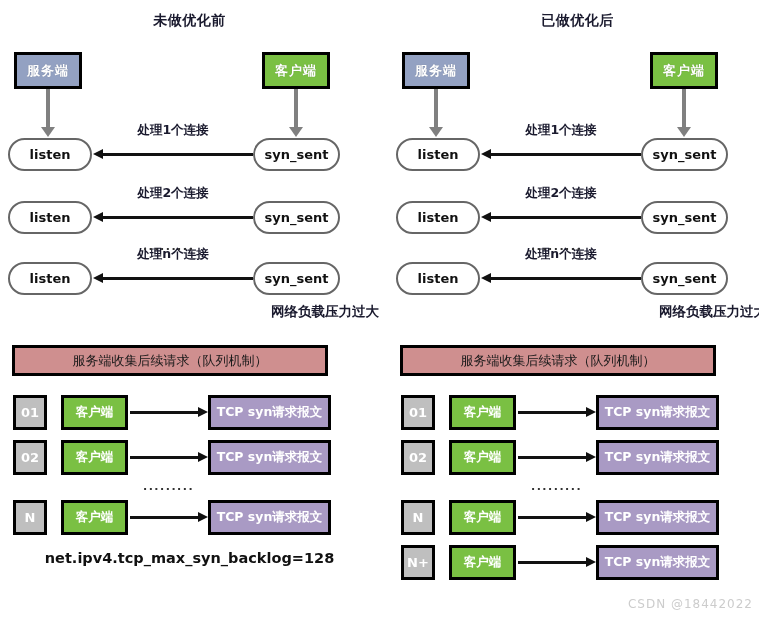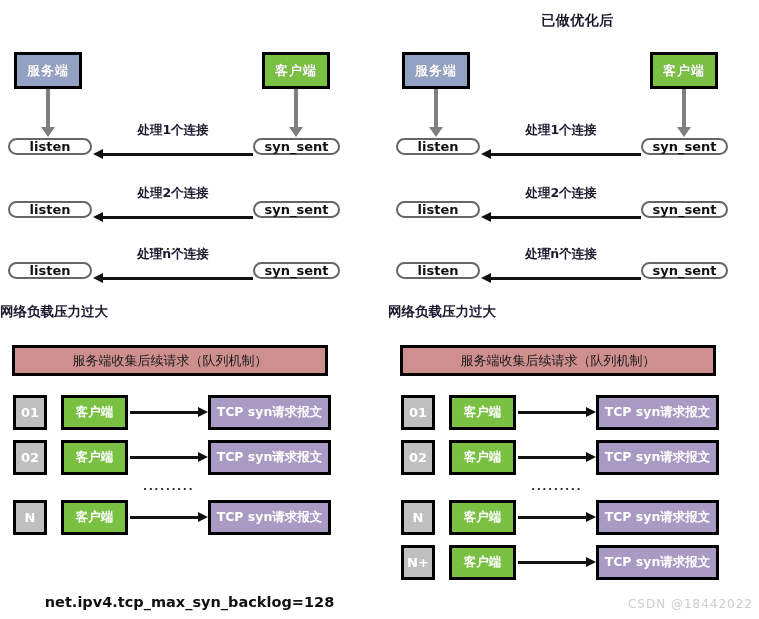--- a/index.html
+++ b/index.html
@@ -31,21 +31,21 @@
     font-size: 13px; font-weight: bold; color: #ffffff;
     text-shadow: 0 0 1px rgba(0,0,0,.25);
     letter-spacing: 1px;
   }
   .node-box.server { background: #93a1c2; }
   .node-box.client { background: #7ac043; }
 
   
   .pill {
     position: absolute;
-    height: 17px;
+    height: 33px;
     border: 2.5px solid #666666;
     border-radius: 17px;
     background: #ffffff;
     display: flex; align-items: center; justify-content: center;
     font-size: 13px; font-weight: bold; color: #111111;
   }
 
   
   .varrow { position: absolute; width: 14px; }
   .varrow .shaft {
@@ -95,21 +95,21 @@
   }
 
   .ellipsis-dots {
     position: absolute;
     font-size: 11px; font-weight: bold; color: #333333;
     letter-spacing: 1.5px;
     white-space: nowrap;
   }
 
   .caption {
-    position: absolute; width: 100%; left: 0; text-align: left;
+    position: absolute; width: 100%; left: 0; text-align: right;
     font-size: 13.5px; font-weight: bold; color: #1a1a2e;
     white-space: nowrap;
   }
 
   
   .queue-header {
     position: absolute;
     height: 31px;
     background: #cf8f8f;
     border: 3px solid #000000;
@@ -138,33 +138,33 @@
     background: #a99ac4;
     border: 3px solid #000000;
     display: flex; align-items: center; justify-content: center;
     font-size: 12.5px; font-weight: bold; color: #ffffff;
     white-space: nowrap;
   }
   .backlog {
     position: absolute; width: 100%; left: 0; text-align: center;
     font-size: 14.5px; font-weight: bold; color: #111111;
     white-space: nowrap;
-    margin-top: 44px;
   }
   .watermark {
     position: absolute; right: 6px; bottom: 8px;
     font-size: 12px; color: #cccccc; letter-spacing: 1px;
     user-select: none;
   }
 </style>
 </head>
 <body>
 
 <div id="stage">
     <div class="panel left">
+      <div class="panel-title">未做优化前</div>
       <div class="node-box server" style="left:14px; top:52px; width:68px;">服务端</div>
       <div class="varrow" style="left:41px; top:89px; height:48px;">
         <div class="shaft"></div>
         <div class="head"></div>
       </div>
       <div class="node-box client" style="left:262px; top:52px; width:68px;">客户端</div>
       <div class="varrow" style="left:289px; top:89px; height:48px;">
         <div class="shaft"></div>
         <div class="head"></div>
       </div>

